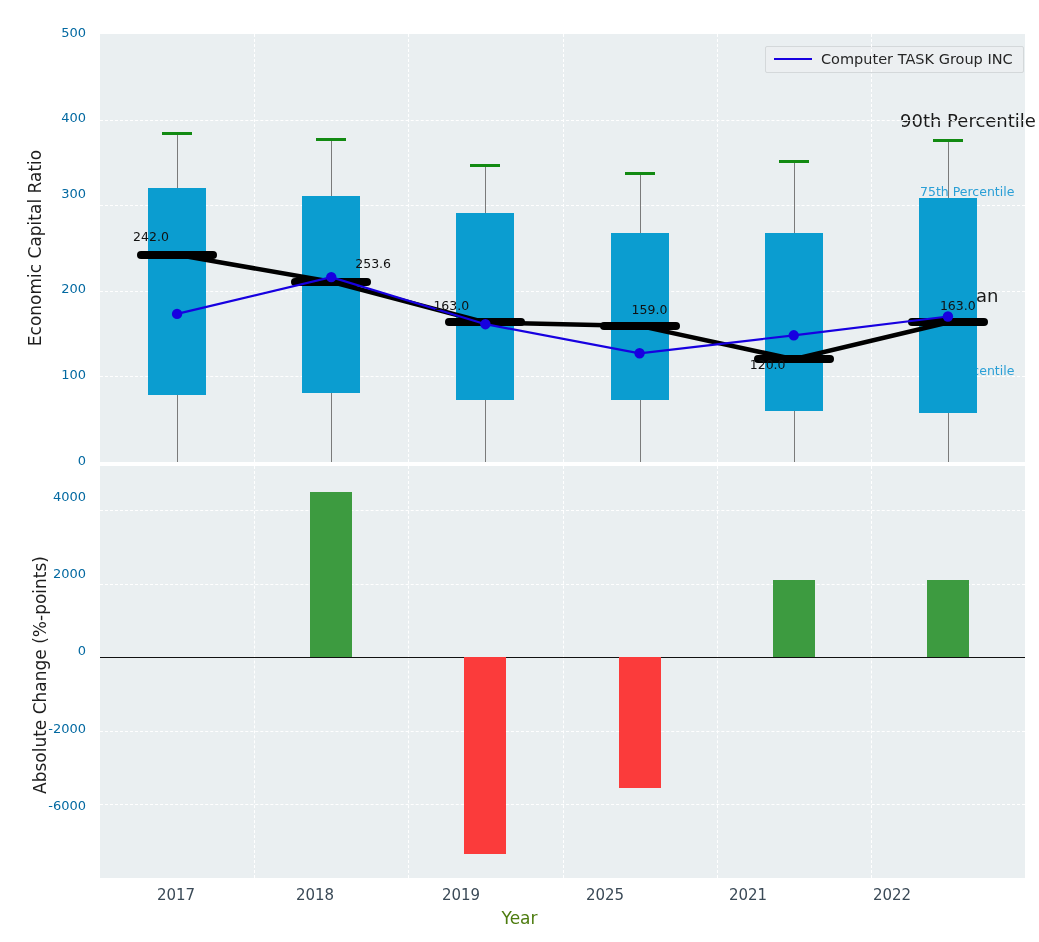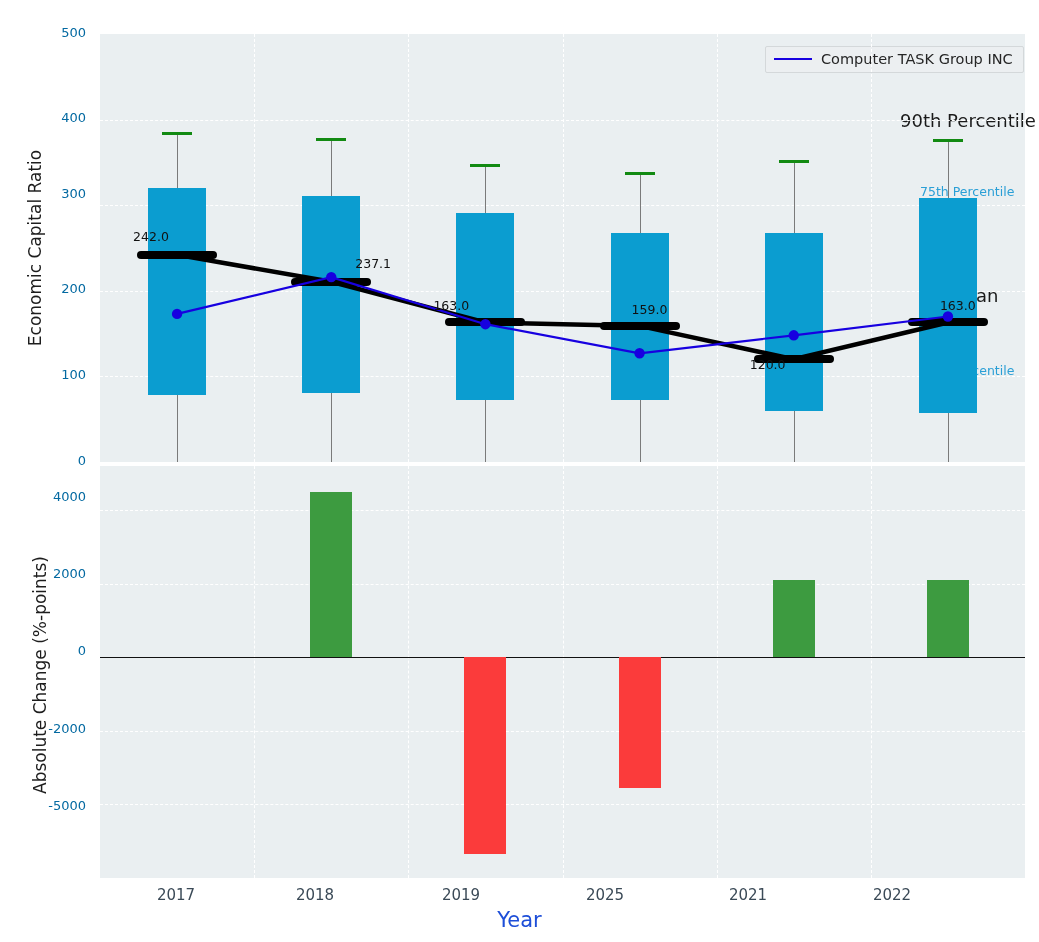--- a/index.html
+++ b/index.html
@@ -22,21 +22,21 @@
   
   .ytick{position:absolute;right:0;width:86px;text-align:right;
     font-size:13px;color:#0369a1;transform:translateY(-9px);}
   .ylab{position:absolute;font-size:17px;color:#1d1d1d;
     transform-origin:50% 50%;transform:rotate(-90deg);white-space:nowrap;text-align:center;}
 
   
   .xtick{position:absolute;top:886px;width:90px;margin-left:-45px;text-align:center;
     font-size:15px;color:#3b4a57;}
   .xaxis-label{position:absolute;left:0;top:908px;width:1039px;text-align:center;
-    font-size:21px;color:#1d4ed8;}
+    font-size:17px;color:#4d7c0f;}
 
   
   .whisker{position:absolute;width:0;border-left:1.6px solid #7a7a7a;}
   .box{position:absolute;background:#0b9dd0;}
   .cap90{position:absolute;height:0;border-top:3px solid #128a12;}
   .median{position:absolute;height:8px;background:#000000;border-radius:4px;}
   .mlabel{position:absolute;font-size:12.5px;color:#111111;white-space:nowrap;}
 
   
   #company-svg{position:absolute;left:100px;top:34px;width:925px;height:428px;}
@@ -78,21 +78,21 @@
   <div id="top-ytick-5" class="ytick" style="left:0;top:34px;">500</div>
 
   <div class="ylab" style="left:-75px;top:238px;width:220px;">Economic Capital Ratio</div>
 
   <div class="panel" id="panel-bot"></div>
 
   <div class="ytick" style="left:0;top:498px;">4000</div>
   <div class="ytick" style="left:0;top:575px;">2000</div>
   <div class="ytick" style="left:0;top:652px;">0</div>
   <div class="ytick" style="left:0;top:730px;">-2000</div>
-  <div class="ytick" style="left:0;top:807px;">-5000</div>
+  <div class="ytick" style="left:0;top:807px;">-6000</div>
 
   <div class="ylab" style="left:-110px;top:665px;width:300px;">Absolute Change (%-points)</div>
 
   <div class="xtick" style="left:176px;">2017</div>
   <div class="xtick" style="left:315px;">2018</div>
   <div class="xtick" style="left:461px;">2019</div>
   <div class="xtick" style="left:605px;">2025</div>
   <div class="xtick" style="left:748px;">2021</div>
   <div class="xtick" style="left:892px;">2022</div>
 
@@ -162,21 +162,21 @@
       <polyline points="77.08333333333331,279.91200000000003 231.25,243.10400000000004 385.4166666666667,290.18399999999997 539.5833333333334,319.288 693.75,301.312 847.9166666666666,282.48" fill="none" stroke="#1700e0" stroke-width="2.2"></polyline>
       <circle cx="77.08333333333331" cy="279.91200000000003" r="5.2" fill="#1700e0"></circle>
       <circle cx="231.25" cy="243.10400000000004" r="5.2" fill="#1700e0"></circle>
       <circle cx="385.4166666666667" cy="290.18399999999997" r="5.2" fill="#1700e0"></circle>
       <circle cx="539.5833333333334" cy="319.288" r="5.2" fill="#1700e0"></circle>
       <circle cx="693.75" cy="301.312" r="5.2" fill="#1700e0"></circle>
       <circle cx="847.9166666666666" cy="282.48" r="5.2" fill="#1700e0"></circle>
     </svg>
   <div id="mlabel-layer">
       <div class="mlabel" style="left: 133.083px; top: 228.848px;">242.0</div>
-      <div class="mlabel" style="left: 355.25px; top: 255.812px;">237.1</div>
+      <div class="mlabel" style="left: 355.25px; top: 255.812px;">253.6</div>
       <div class="mlabel" style="left: 433.417px; top: 298.472px;">163.0</div>
       <div class="mlabel" style="left: 631.583px; top: 301.896px;">159.0</div>
       <div class="mlabel" style="left: 749.75px; top: 357.28px;">120.0</div>
       <div class="mlabel" style="left: 939.917px; top: 298.472px;">163.0</div>
     </div>
   <div id="bar-layer">
       <div class="cbar" style="left: 310.25px; top: 491.75px; width: 42px; height: 165.536px; background: rgb(61, 155, 64);"></div>
       <div class="cbar" style="left: 464.417px; top: 657.286px; width: 42px; height: 196.804px; background: rgb(251, 59, 59);"></div>
       <div class="cbar" style="left: 618.583px; top: 657.286px; width: 42px; height: 130.589px; background: rgb(251, 59, 59);"></div>
       <div class="cbar" style="left: 772.75px; top: 580.036px; width: 42px; height: 77.25px; background: rgb(61, 155, 64);"></div>

